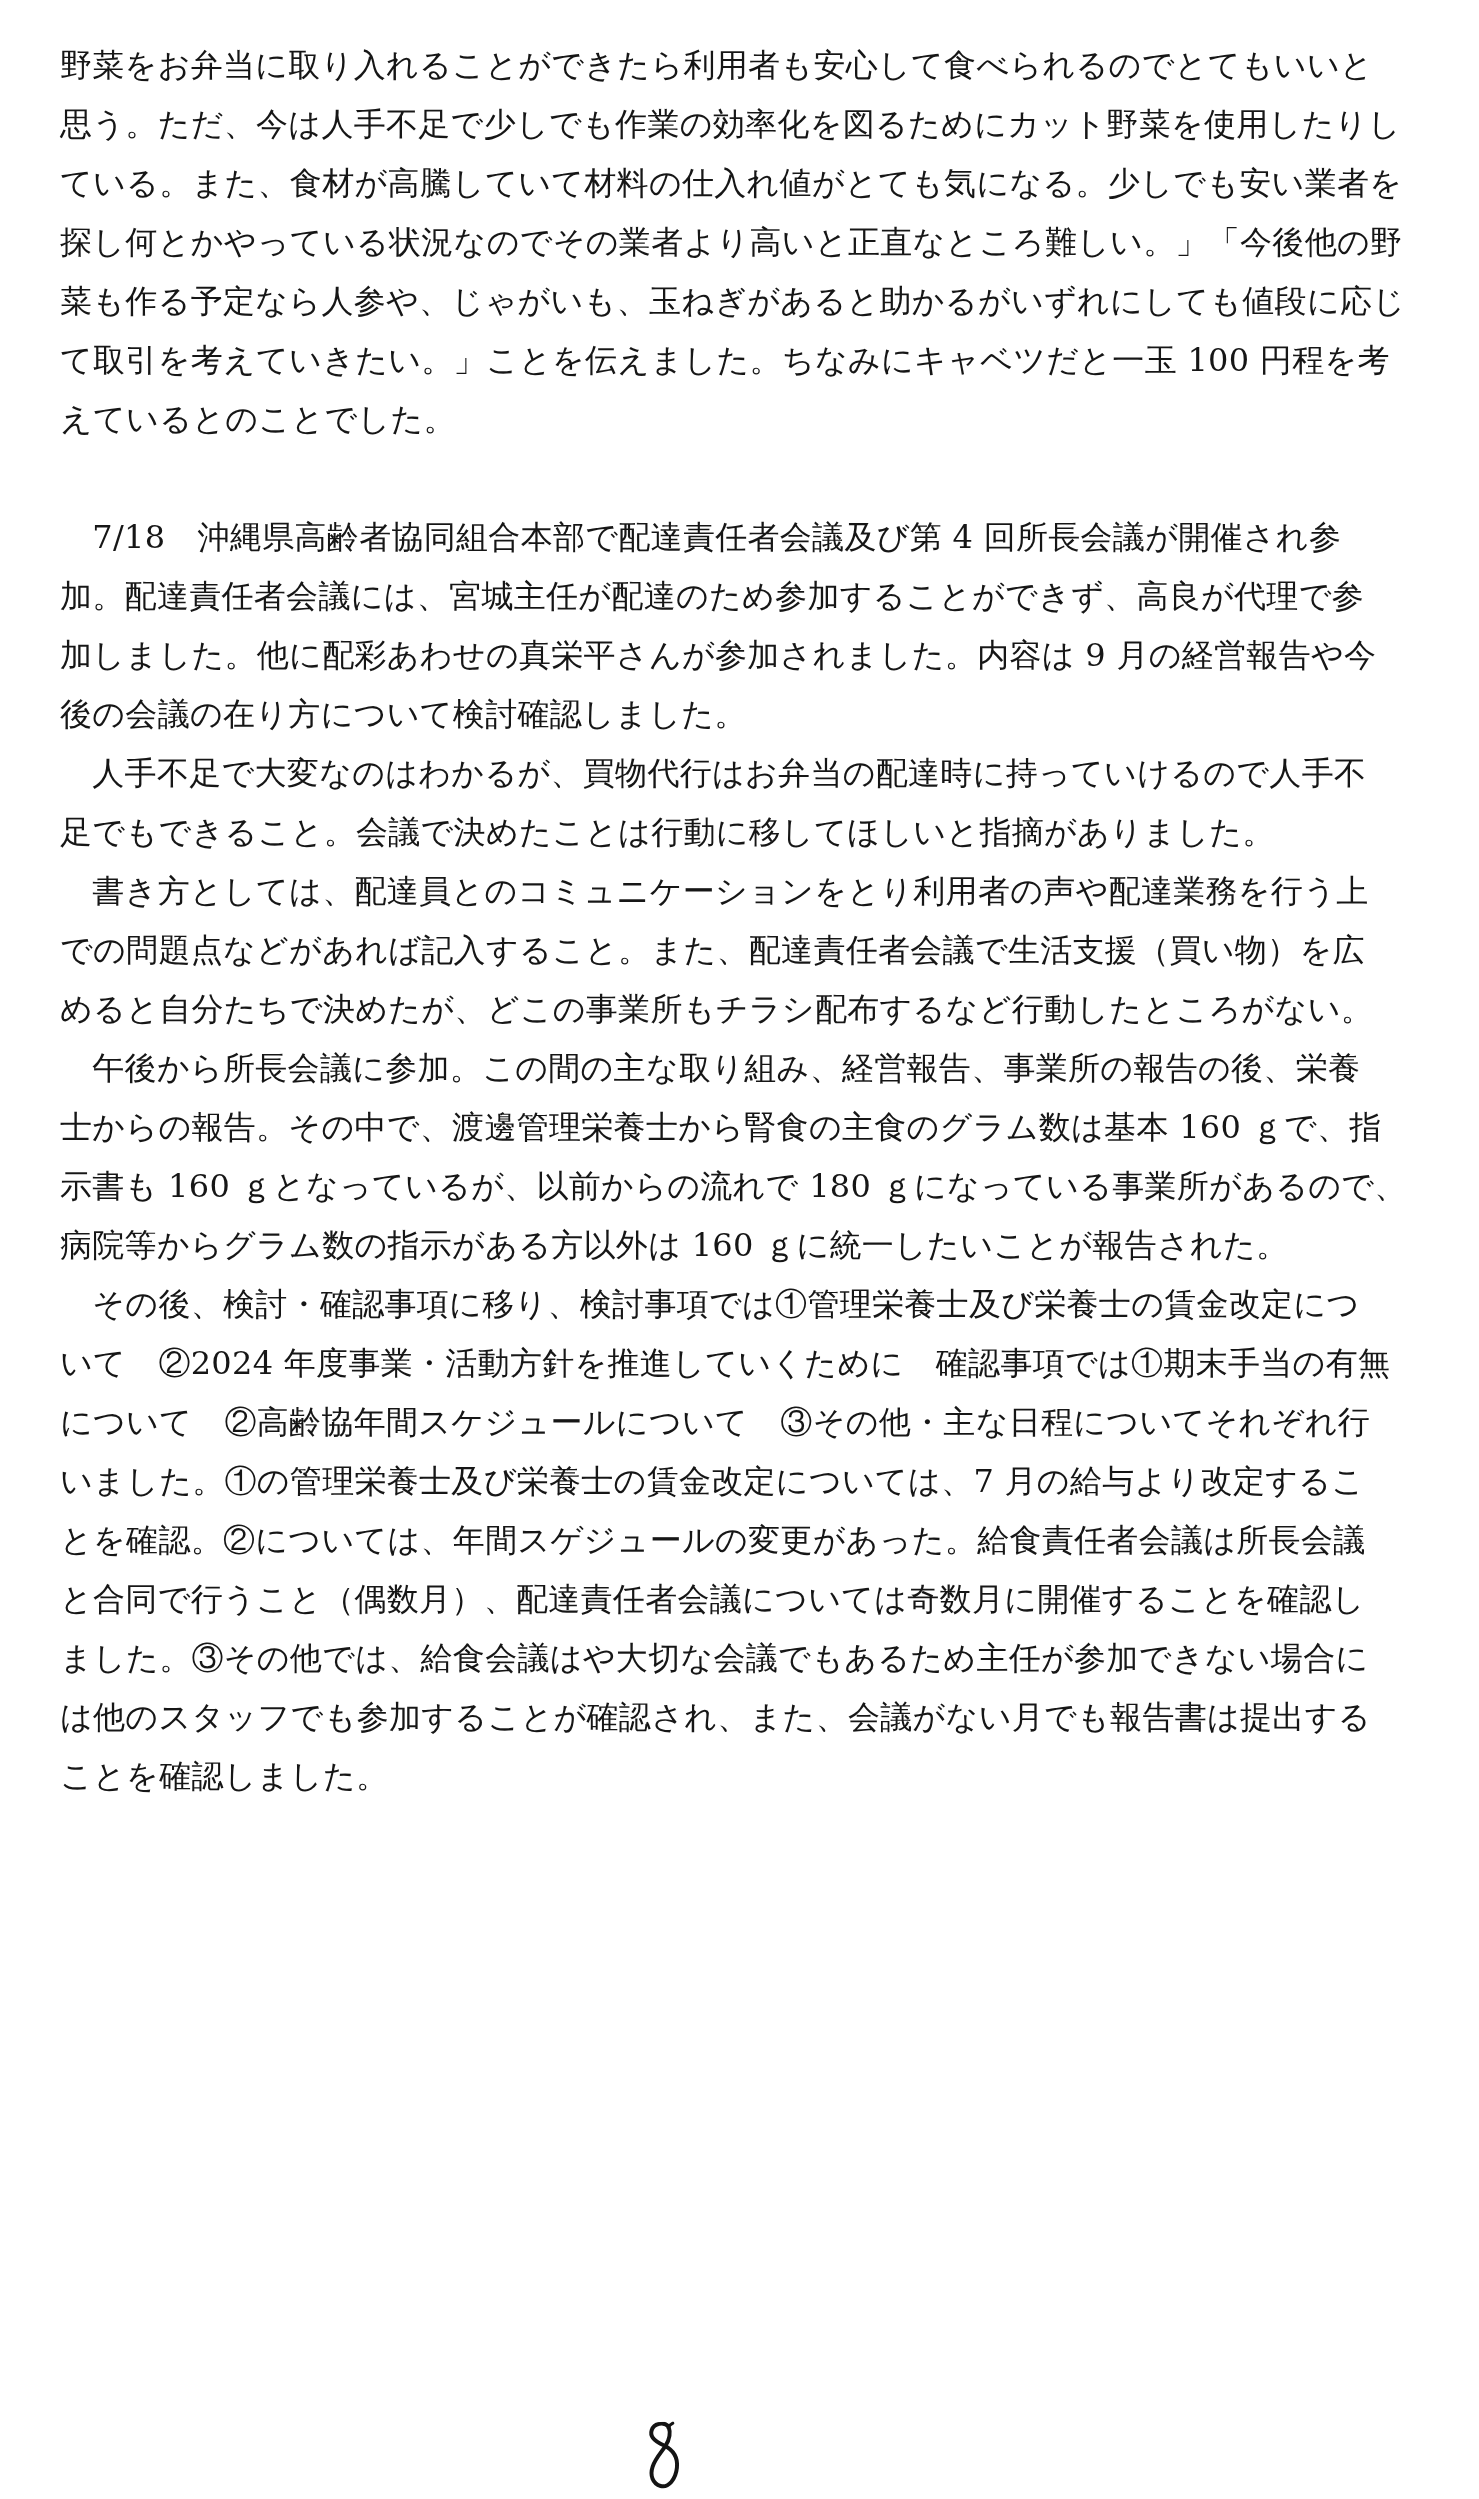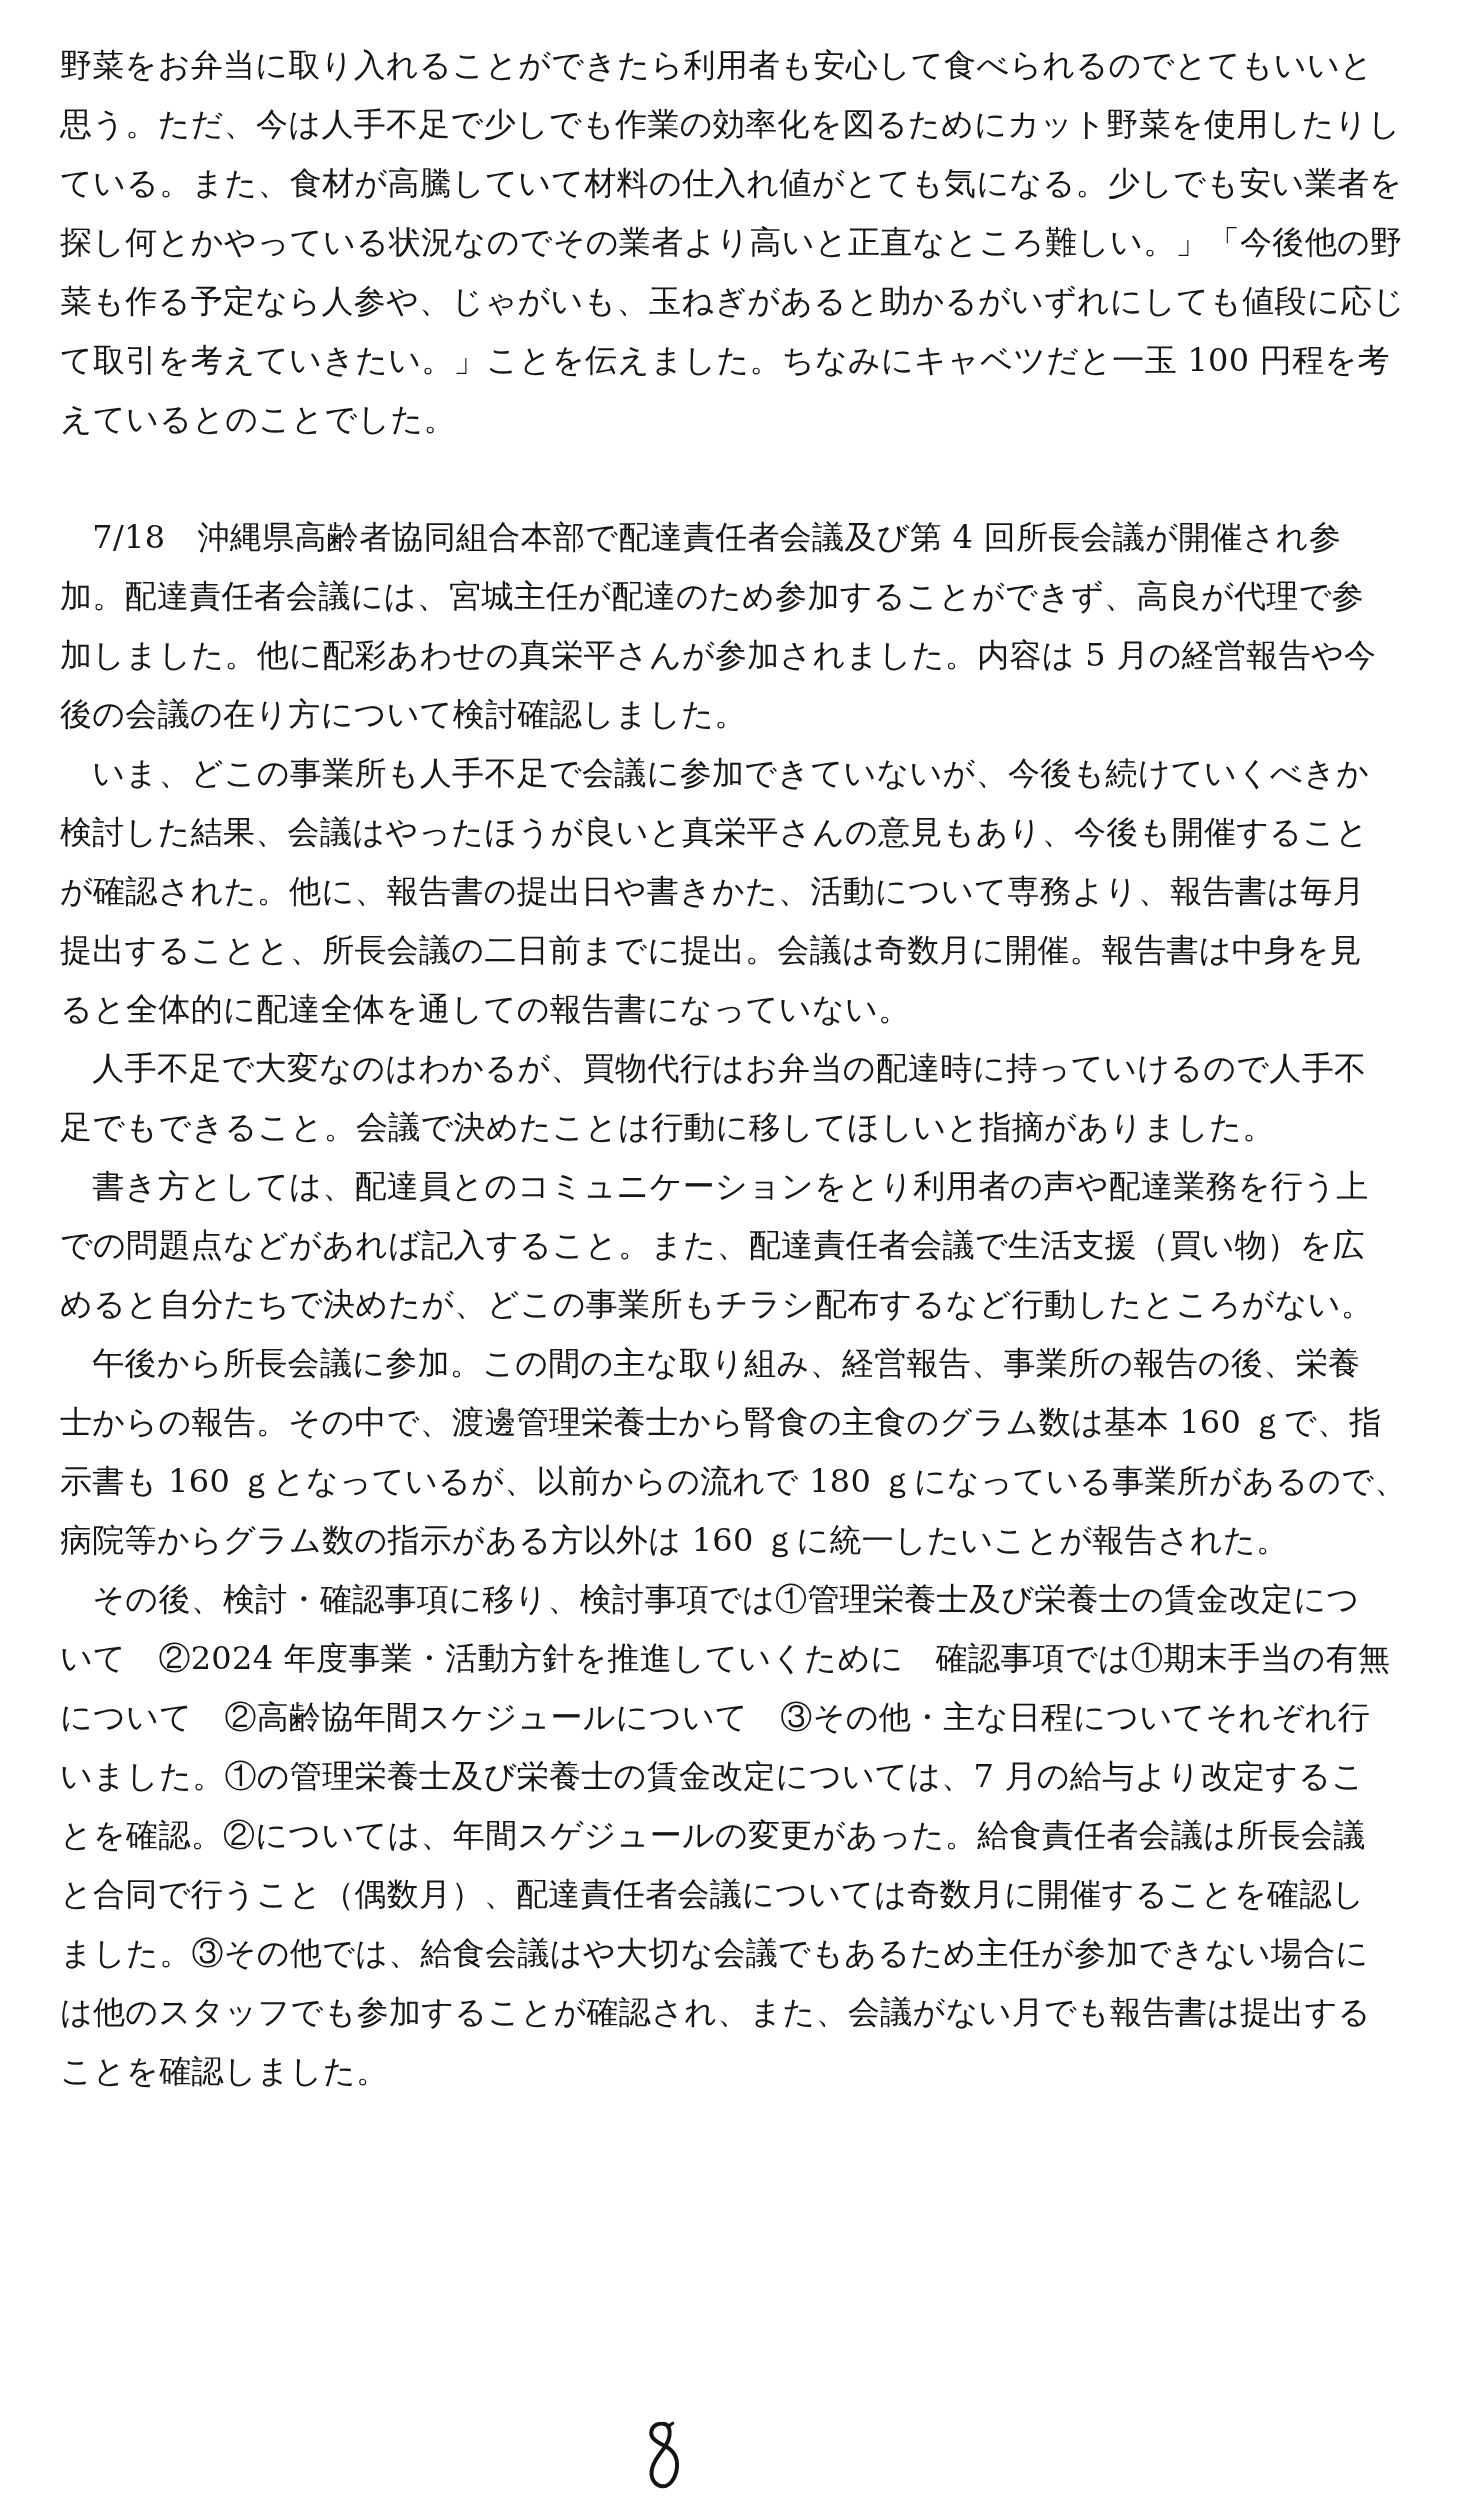--- a/index.html
+++ b/index.html
@@ -53,27 +53,22 @@
   <div class="doc-text">
       <p class="para">野菜をお弁当に取り入れることができたら利用者も安心して食べられるのでとてもいいと
 思う。ただ、今は人手不足で少しでも作業の効率化を図るためにカット野菜を使用したりし
 ている。また、食材が高騰していて材料の仕入れ値がとても気になる。少しでも安い業者を
 探し何とかやっている状況なのでその業者より高いと正直なところ難しい。」「今後他の野
 菜も作る予定なら人参や、じゃがいも、玉ねぎがあると助かるがいずれにしても値段に応じ
 て取引を考えていきたい。」ことを伝えました。ちなみにキャベツだと一玉 100 円程を考
 えているとのことでした。</p>
       <p class="para gap-before">　7/18　沖縄県高齢者協同組合本部で配達責任者会議及び第 4 回所長会議が開催され参
 加。配達責任者会議には、宮城主任が配達のため参加することができず、高良が代理で参
-加しました。他に配彩あわせの真栄平さんが参加されました。内容は 5 月の経営報告や今
+加しました。他に配彩あわせの真栄平さんが参加されました。内容は 9 月の経営報告や今
 後の会議の在り方について検討確認しました。</p>
-      <p class="para">　いま、どこの事業所も人手不足で会議に参加できていないが、今後も続けていくべきか
-検討した結果、会議はやったほうが良いと真栄平さんの意見もあり、今後も開催すること
-が確認された。他に、報告書の提出日や書きかた、活動について専務より、報告書は毎月
-提出することと、所長会議の二日前までに提出。会議は奇数月に開催。報告書は中身を見
-ると全体的に配達全体を通しての報告書になっていない。</p>
       <p class="para">　人手不足で大変なのはわかるが、買物代行はお弁当の配達時に持っていけるので人手不
 足でもできること。会議で決めたことは行動に移してほしいと指摘がありました。</p>
       <p class="para">　書き方としては、配達員とのコミュニケーションをとり利用者の声や配達業務を行う上
 での問題点などがあれば記入すること。また、配達責任者会議で生活支援（買い物）を広
 めると自分たちで決めたが、どこの事業所もチラシ配布するなど行動したところがない。</p>
       <p class="para">　午後から所長会議に参加。この間の主な取り組み、経営報告、事業所の報告の後、栄養
 士からの報告。その中で、渡邊管理栄養士から腎食の主食のグラム数は基本 160 ｇで、指
 示書も 160 ｇとなっているが、以前からの流れで 180 ｇになっている事業所があるので、
 病院等からグラム数の指示がある方以外は 160 ｇに統一したいことが報告された。</p>
       <p class="para">　その後、検討・確認事項に移り、検討事項では①管理栄養士及び栄養士の賃金改定につ

